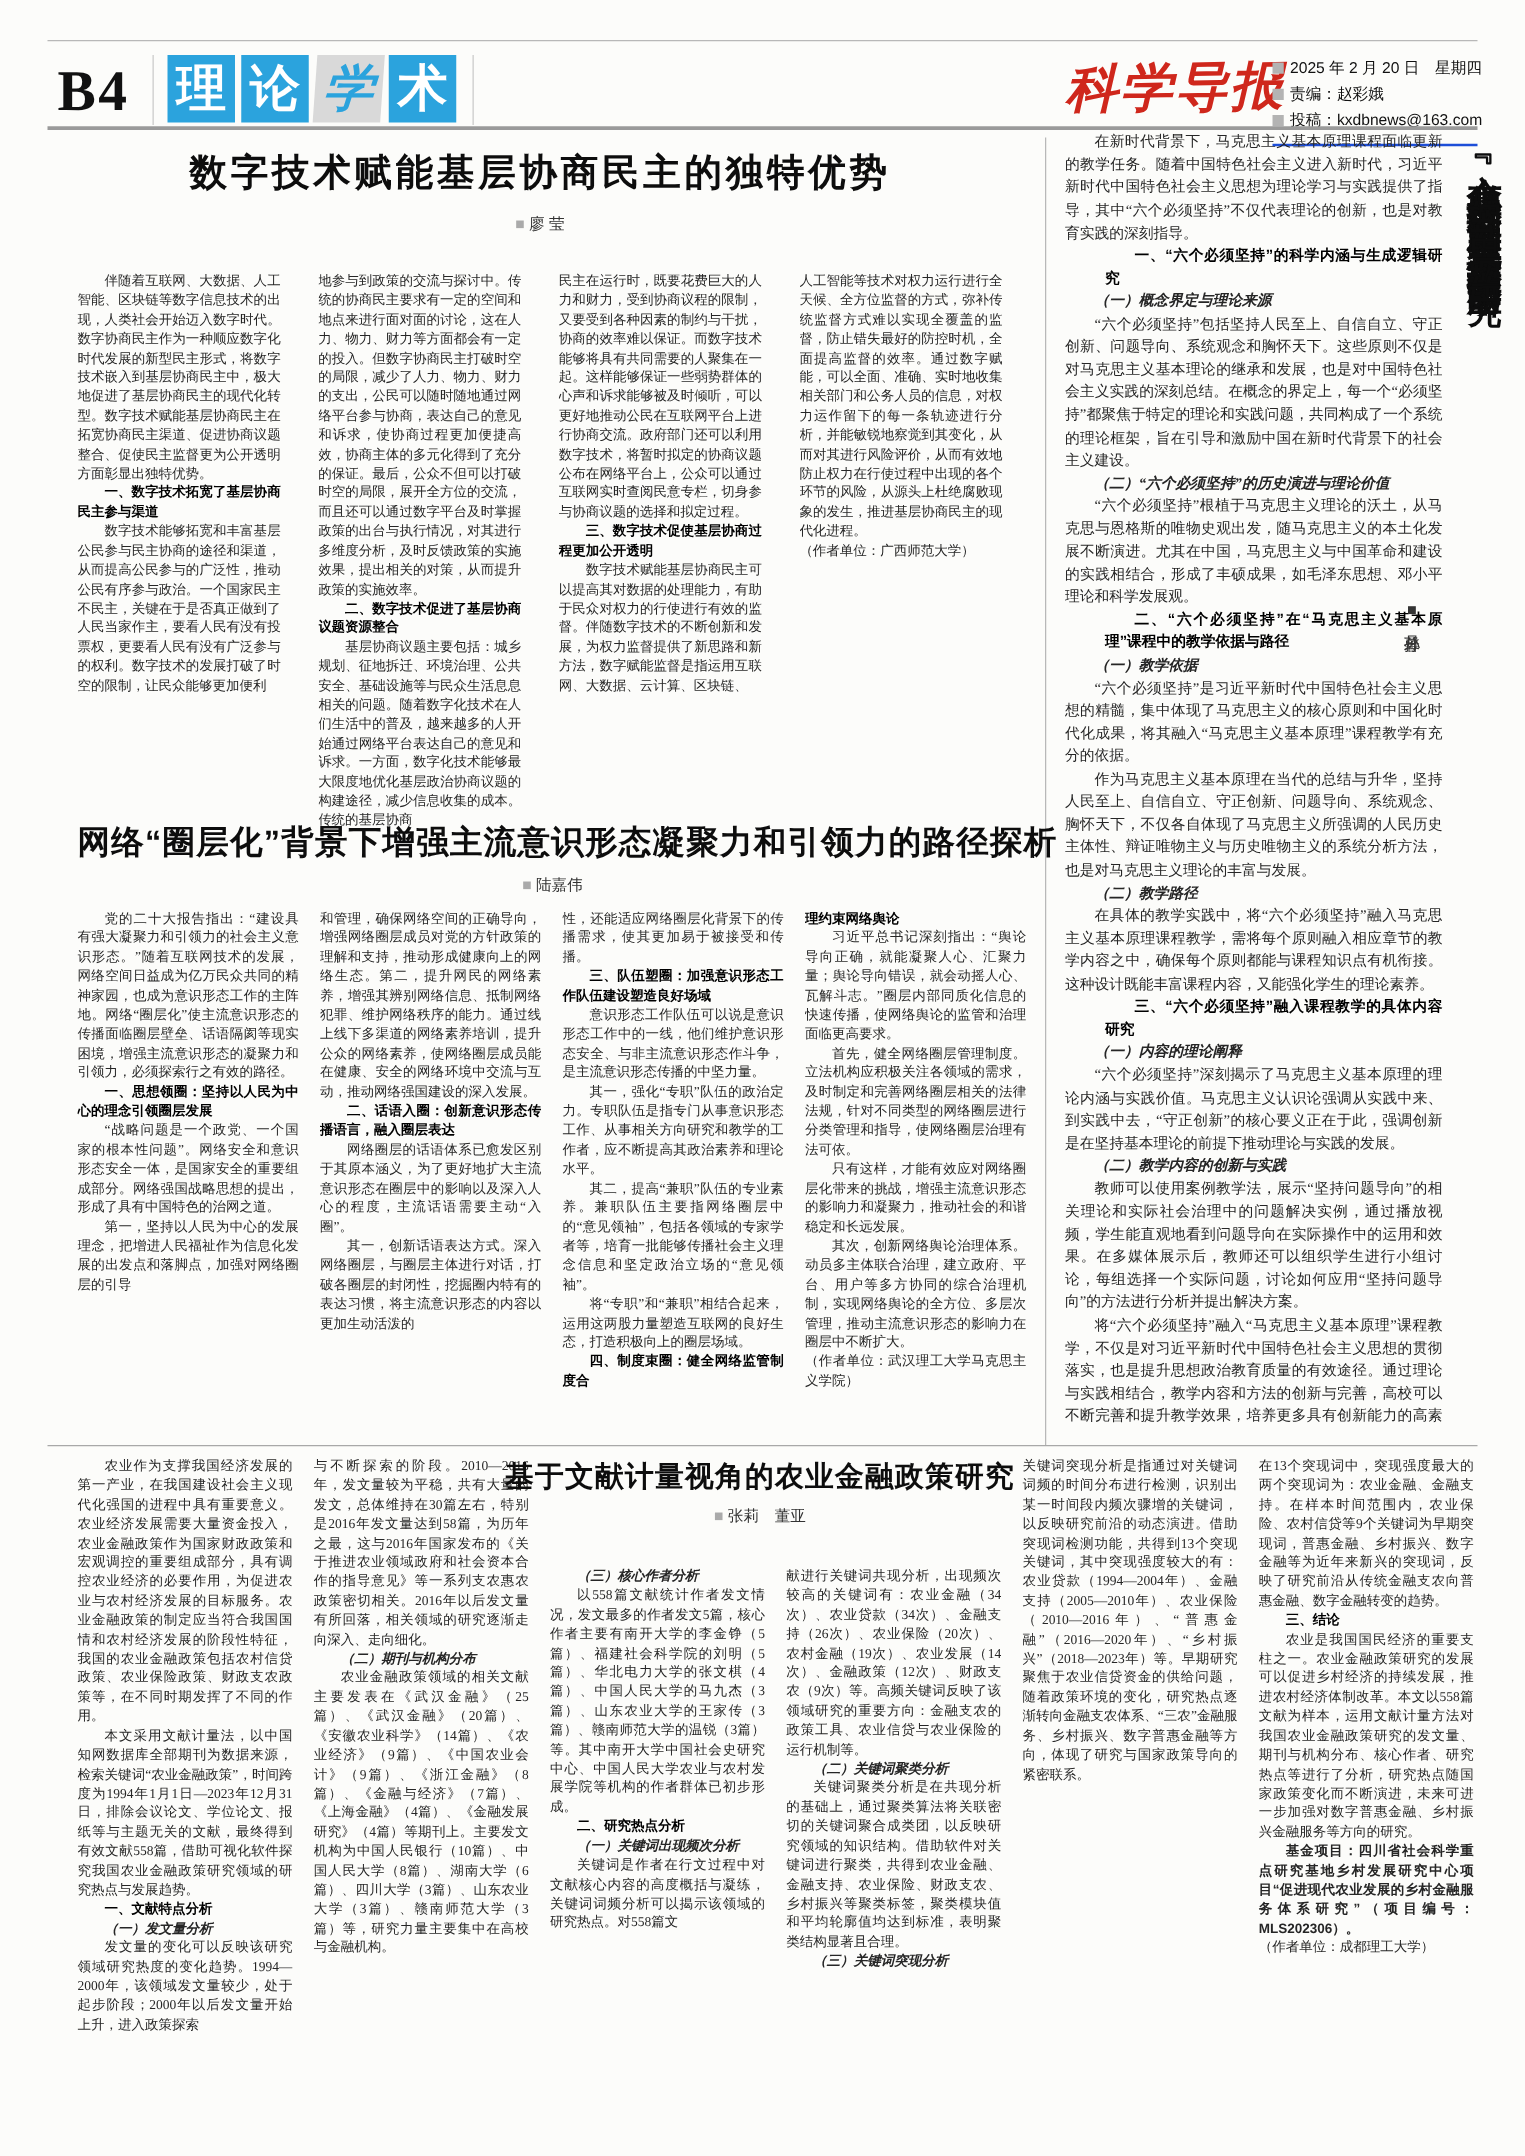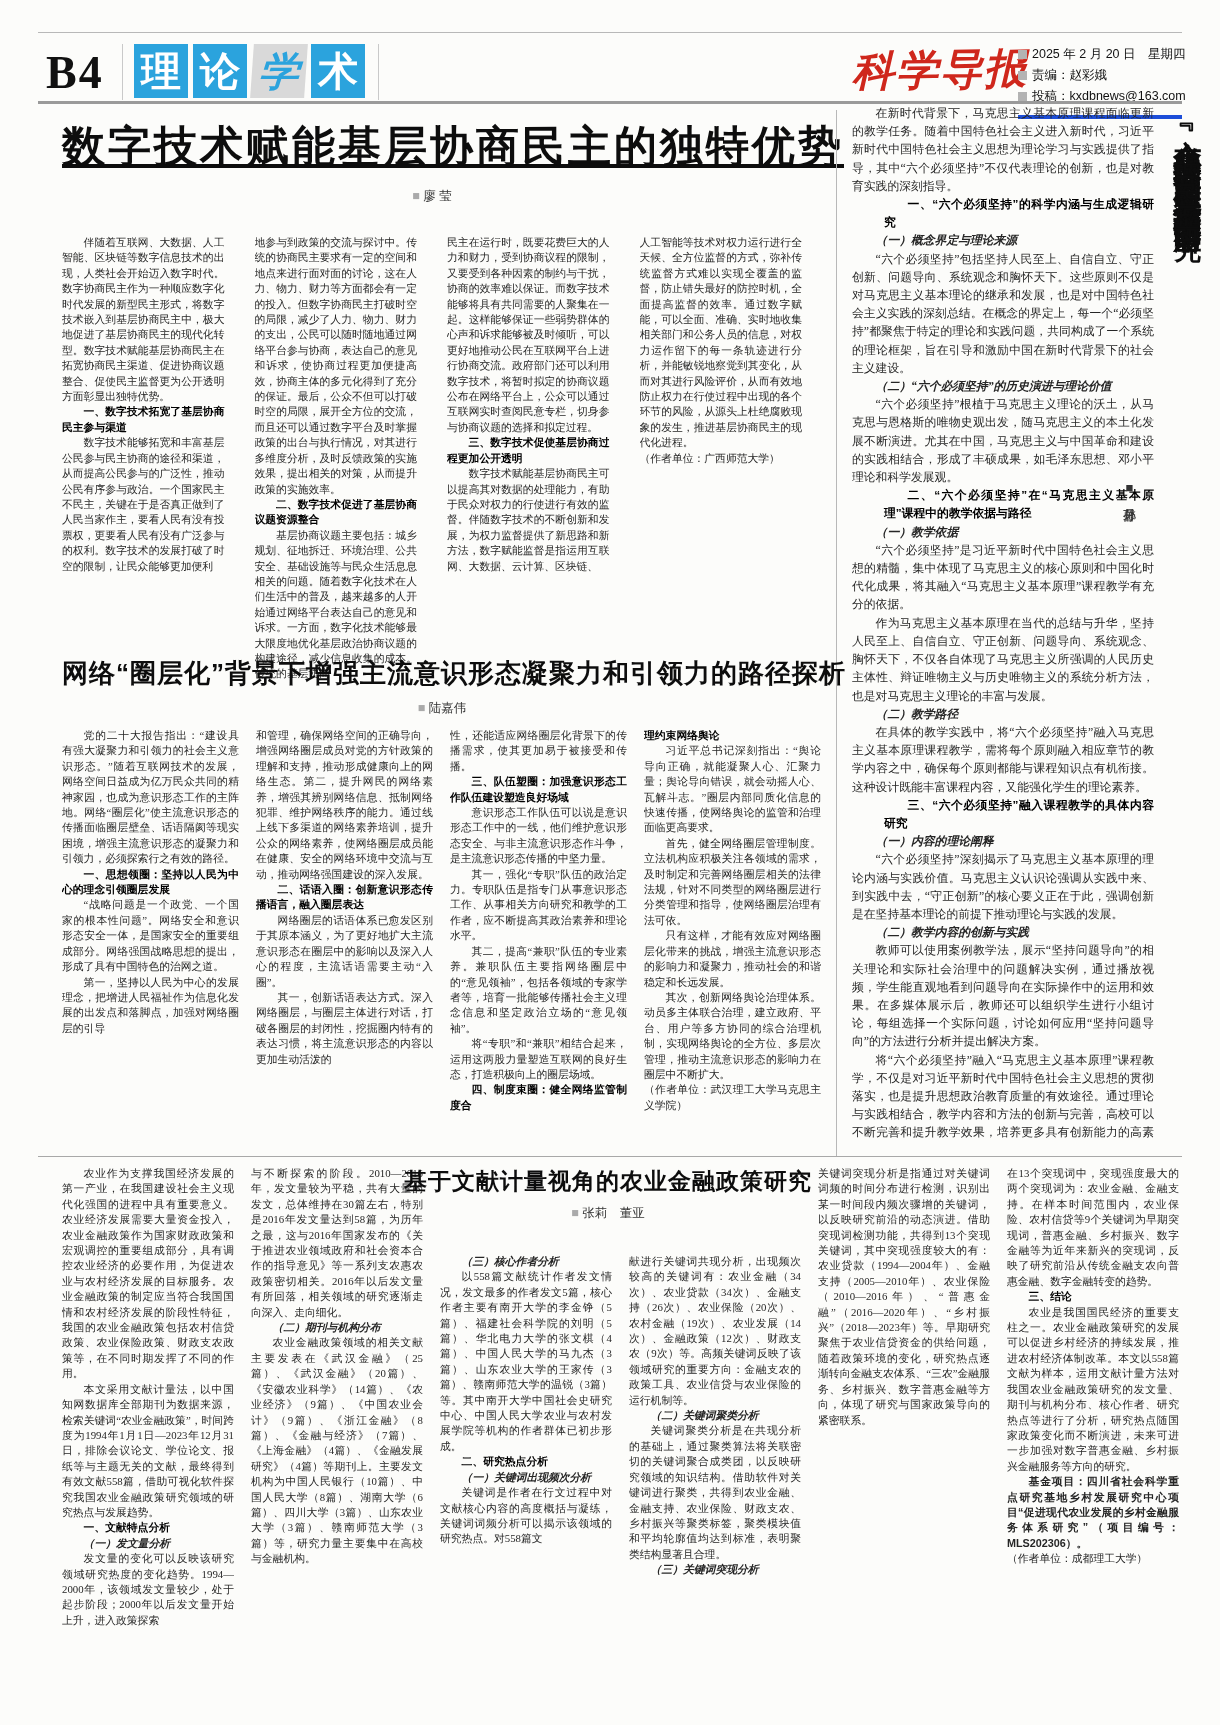--- a/index.html
+++ b/index.html
@@ -8,40 +8,40 @@
   .hairline { position:absolute; background:#b8b8b8; }
   
   .hdr-topline { left:38px; top:32px; width:1144px; height:1px; }
   .hdr-rule { left:38px; top:101px; width:1144px; height:3px; background:#9a9a9a; }
   .page-no { position:absolute; left:46px; top:46px; font-size:46px; font-weight:bold; font-family:"Liberation Serif",serif; color:#111; letter-spacing:2px; }
   .vline { position:absolute; width:1px; background:#c9c9c9; }
   .logo { position:absolute; left:134px; top:44px; display:flex; gap:5px; }
   .tile { width:54px; height:54px; background:#2ba3dd; color:#fff; font-family:"Liberation Sans",sans-serif; font-weight:bold; font-size:40px; line-height:54px; text-align:center; }
   .tile.script { background:#d9d9d9; color:#2ba3dd; font-style:italic; transform:skewX(-4deg); }
   .masthead { position:absolute; left:852px; top:42px; width:190px; font-size:42px; font-weight:bold; color:#cf271c; font-style:italic; letter-spacing:2px; white-space:nowrap; transform:rotate(-1deg); font-family:"Liberation Serif",serif; }
-  .hdr-info { position:absolute; left:1018px; top:46px; width:164px; font-family:"Liberation Sans",sans-serif; font-size:12.5px; color:#111; border-bottom:4px solid #1d4ed8; padding-bottom:6px; }
+  .hdr-info { position:absolute; left:1018px; top:46px; width:164px; font-family:"Liberation Sans",sans-serif; font-size:12.5px; color:#111; border-bottom:2px solid #1d4ed8; padding-bottom:6px; }
   .hdr-info .row { display:flex; align-items:center; margin-bottom:4px; white-space:nowrap; }
   .bullet { display:inline-block; width:9px; height:9px; background:#b3b3b3; margin-right:5px; flex:0 0 auto; }
   
   .headline { font-family:"Liberation Sans",sans-serif; font-weight:bold; color:#0d0d0d; text-align:center; white-space:nowrap; }
   .byline { text-align:center; font-size:12.5px; color:#333; font-family:Liberation Sans, sans-serif; }
   .byline .bl-sq { color:#aaa; }
   .cols { display:flex; }
   .col { overflow:hidden; text-align:justify; font-size:10.8px; line-height:15.4px; color:#262626; }
   .col p { margin:0; }
   .t-p { text-indent:2em; }
   .t-pc { text-indent:0; }
   .t-h { font-family:"Liberation Sans",sans-serif; font-weight:bold; color:#000; text-indent:2em;margin-left:32px; }
   .t-hc { font-family:"Liberation Sans",sans-serif; font-weight:bold; color:#000; text-indent:0; }
   .t-k { font-weight:bold; font-style:italic; text-indent:2em; }
   .t-end { font-weight:normal; font-family:"Liberation Sans",sans-serif; }
   .t-bold { font-family:"Liberation Sans",sans-serif; font-weight:bold; text-indent:2em; }
   
   .a1 { position:absolute; left:62px; top:110px; width:740px; }
-  .a1 .headline { font-size:43px; letter-spacing:3px; margin-top:8px;text-decoration:underline; }
+  .a1 .headline { font-size:30px; letter-spacing:3px; margin-top:8px; }
   .a1 .byline { margin-top:12px; }
   .a1 .cols { margin-top:30px; gap:30px; }
   .a1 .col { width:173px; height:458px; }
   
   .rt-rule { left:836px; top:110px; width:1px; height:1046px; }
   .rt-body { position:absolute; left:852px; top:104px; width:302px; height:1040px; overflow:hidden; text-align:justify; font-size:11.8px; line-height:18.2px; color:#262626; }
   .rt-title { position:absolute; left:1150px; top:114px; width:56px; height:1040px; writing-mode:vertical-rl; font-family:"Liberation Sans",sans-serif; font-weight:bold; font-size:28px; letter-spacing:3px; color:#0d0d0d; overflow:hidden; }
   .rt-byline { position:absolute; left:1120px; top:480px; writing-mode:vertical-rl; font-size:13px; color:#333; font-family:"Liberation Sans",sans-serif; }
   
   .a2 { position:absolute; left:62px; top:656px; width:760px; }

